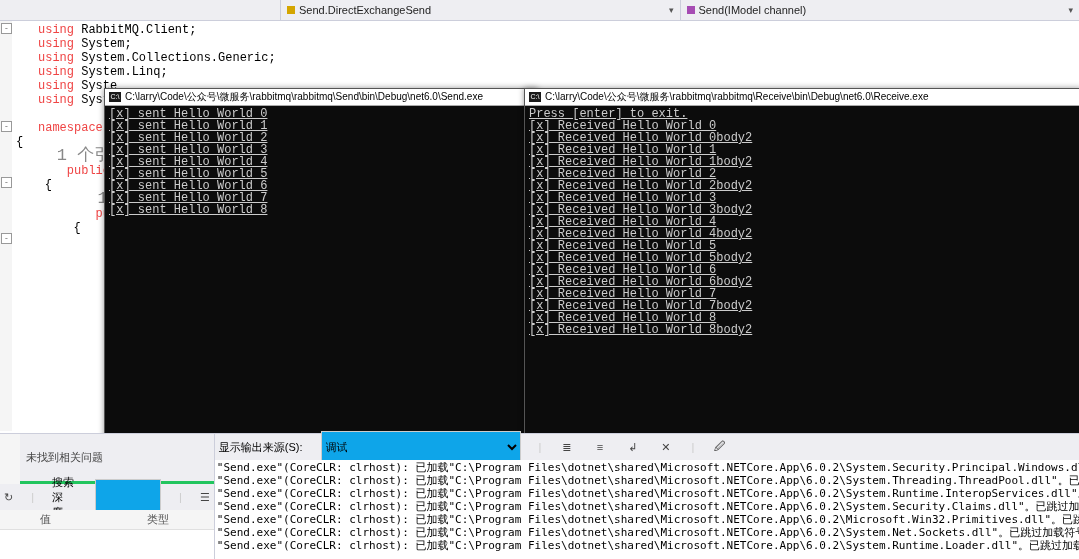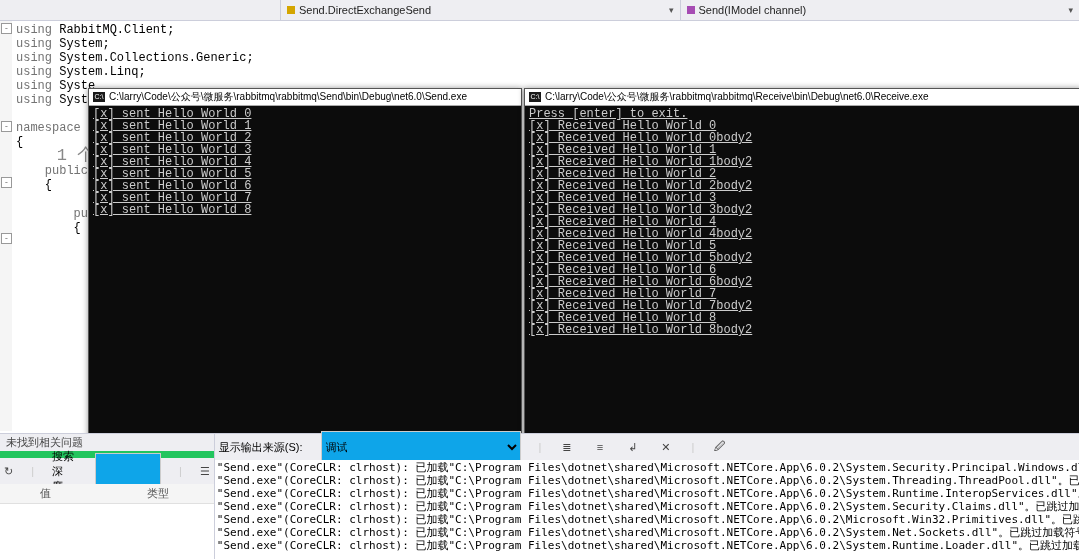--- a/index.html
+++ b/index.html
@@ -82,21 +82,21 @@
   .code {
     flex: 1;
     padding: 2px 4px;
     white-space: pre;
     font-family: "NSimSun","Consolas","Courier New",monospace;
     font-size: 12px;
     line-height: 14px;
     color: #000;
     position: relative;
   }
-  .kw { color: #737373; }
+  .kw { color: #ef4444; margin-left: 22px; }
   .ref { color: #888; font-size: 17px;}
 
   
   .console {
     position: absolute;
     background: #0c0c0c;
     color: #cccccc;
     font-family: "NSimSun","SimSun","Courier New",monospace;
     font-size: 12px;
     line-height: 12px;
@@ -124,21 +124,21 @@
     line-height: 10px;
     margin-right: 4px;
   }
   .console .body {
     padding: 2px 4px;
     white-space: pre;
     text-decoration: underline;
   }
   #console-send {
     top: 88px;
-    left: 88px;
+    left: 104px;
     width: 432px;
     height: 376px;
   }
   #console-recv {
     top: 88px;
     left: 524px;
     width: 556px;
     height: 376px;
   }
 
@@ -157,26 +157,27 @@
     border-top: 1px solid #cccedb;
     background: #f5f5f5;
     display: flex;
     flex-direction: column;
   }
   .bottom-pane.left { width: 462px; }
   .bottom-pane.right { flex: 1; border-left: 1px solid #cccedb; }
   .pane-tab {
     background: #eeeef2;
     color: #444;
-    padding: 1px 6px;
+    padding: 16px 6px;
     display: inline-block;
     font-size: 11px;
-    border-bottom: 7px solid #22c55e;
+    border-bottom: 3px solid #22c55e;
     width: 100%;
     box-sizing: border-box;
+    margin-left: 20px;
   }
   .pane-toolbar {
     display: flex;
     align-items: center;
     padding: 2px 4px;
     background: #eeeef2;
     gap: 18px;
     height: 22px;
   }
   .pane-toolbar .icon-btn {

